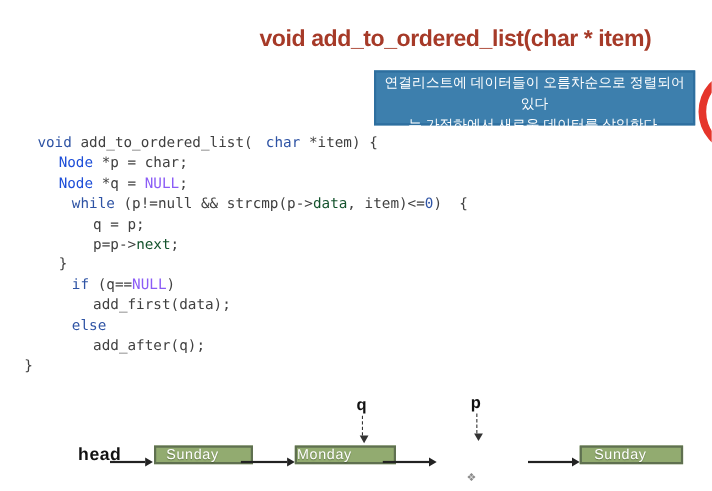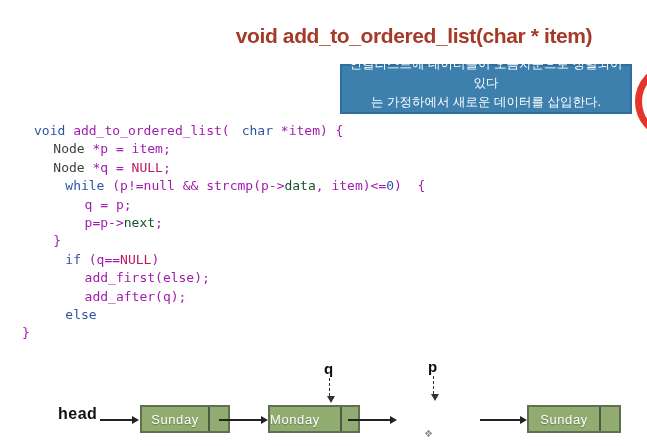--- a/index.html
+++ b/index.html
@@ -14,51 +14,51 @@
     font-size:21px; font-weight:bold; letter-spacing:-0.4px; color:#a63a28;
     font-family:"Liberation Sans", sans-serif;
     margin-top:12px;
   }
 
   
   .callout {
     position:absolute; left:340px; top:64px; width:292px; height:50px;
     background:#3d7fad; border:2px solid #2e6f9f; box-sizing:border-box;
     color:#ffffff; font-size:12.5px; line-height:19px; text-align:center;
-    display:flex; flex-direction:column; justify-content:flex-end;
+    display:flex; flex-direction:column; justify-content:space-between;
   }
 
   
   .red-ellipse {
     position:absolute; left:635px; top:66px; width:50px; height:57px;
     border:7px solid #e5352b; border-radius:50%;
   }
 
   
   .code {
     position:absolute; left:22px; top:122px;
     font-family:"DejaVu Sans Mono", "Liberation Mono", monospace;
     font-size:13px; line-height:18.4px; color:#1b1b1b;
   }
   .code-line { white-space:pre; }
   .tok-kw { color:#2e53a4;margin-left:12px; }
-  .tok-ty { color:#404040; }
-  .tok-co { color:#be185d; }
+  .tok-ty { color:#1d4ed8; }
+  .tok-co { color:#8b5cf6; }
   .tok-fi { color:#14532d; }
   .tok-nu { color:#2e53a4; }
-  .tok-pl { color:#a21caf; }
+  .tok-pl { color:#404040; }
 
   
   .head-label {
-    position:absolute; left:58px; top:405px; font-size:16px; font-weight:600;
+    position:absolute; left:71px; top:405px; font-size:16px; font-weight:600;
     color:#111; letter-spacing:0.5px;
   }
   .node {
-    position:absolute; top:405px; height:28px; box-sizing:border-box;
-    background:#92ab70; border:2px solid #5f7050; display:flex;
+    position:absolute; top:405px; height:17px; box-sizing:border-box;
+    background:#92ab70; border:2px solid #5f7050; display:flex;align-items:flex-end;
   }
   .node .data-cell {
     flex:1; display:flex; align-items:center; justify-content:center;
     color:#ffffff; font-size:13px; letter-spacing:0.6px;
     text-shadow:0 1px 1px rgba(40,60,20,0.45);
   }
   .node .ptr-cell { width:18px; border-left:2px solid #4c5c40; }
 
   .harrow { position:absolute; height:1.6px; background:#222222; }
   .harrow::after {
@@ -90,30 +90,30 @@
 
   <div class="callout">
     <div>연결리스트에 데이터들이 오름차순으로 정렬되어 있다</div>
     <div>는 가정하에서 새로운 데이터를 삽입한다.</div>
   </div>
 
   <div class="red-ellipse"></div>
 
   <div class="code">
       <div class="code-line"><span class="tok-kw">void</span><span class="tok-pl"> add_to_ordered_list(</span><span class="tok-kw">char</span><span class="tok-pl"> *item) {</span></div>
-      <div class="code-line"><span class="tok-pl">    </span><span class="tok-ty">Node</span><span class="tok-pl"> *p = item;</span></div>
+      <div class="code-line"><span class="tok-pl">    </span><span class="tok-ty">Node</span><span class="tok-pl"> *p = char;</span></div>
       <div class="code-line"><span class="tok-pl">    </span><span class="tok-ty">Node</span><span class="tok-pl"> *q = </span><span class="tok-co">NULL</span><span class="tok-pl">;</span></div>
       <div class="code-line"><span class="tok-pl">    </span><span class="tok-kw">while</span><span class="tok-pl"> (p!=null &amp;&amp; strcmp(p-&gt;</span><span class="tok-fi">data</span><span class="tok-pl">, item)&lt;=</span><span class="tok-nu">0</span><span class="tok-pl">)  {</span></div>
       <div class="code-line"><span class="tok-pl">        q = p;</span></div>
       <div class="code-line"><span class="tok-pl">        p=p-&gt;</span><span class="tok-fi">next</span><span class="tok-pl">;</span></div>
       <div class="code-line"><span class="tok-pl">    }</span></div>
       <div class="code-line"><span class="tok-pl">    </span><span class="tok-kw">if</span><span class="tok-pl"> (q==</span><span class="tok-co">NULL</span><span class="tok-pl">)</span></div>
-      <div class="code-line"><span class="tok-pl">        add_first(else);</span></div>
+      <div class="code-line"><span class="tok-pl">        add_first(data);</span></div>
+      <div class="code-line"><span class="tok-pl">    </span><span class="tok-kw">else</span></div>
       <div class="code-line"><span class="tok-pl">        add_after(q);</span></div>
-      <div class="code-line"><span class="tok-pl">    </span><span class="tok-kw">else</span></div>
       <div class="code-line"><span class="tok-pl">}</span></div>
     </div>
 
   <div class="head-label">head</div>
   <div class="harrow" style="left:100px; top:419px; width:32px;"></div>
 
   <div class="node" style="left:140px; width:90px;">
     <div class="data-cell">Sunday</div>
     <div class="ptr-cell"></div>
   </div>

